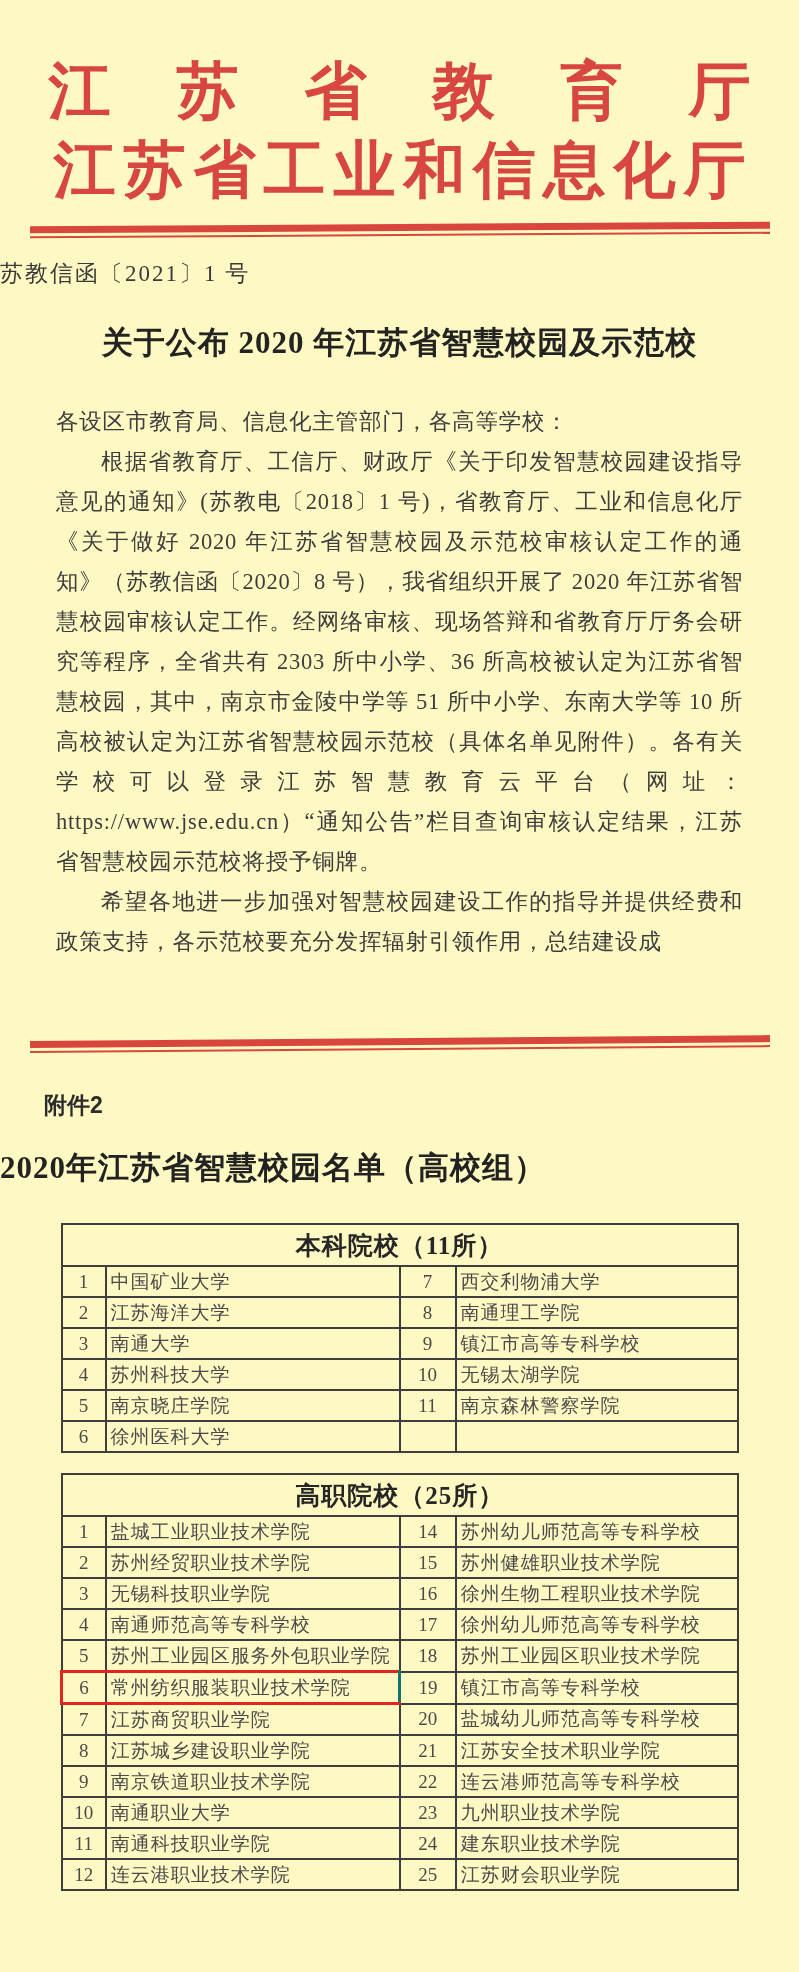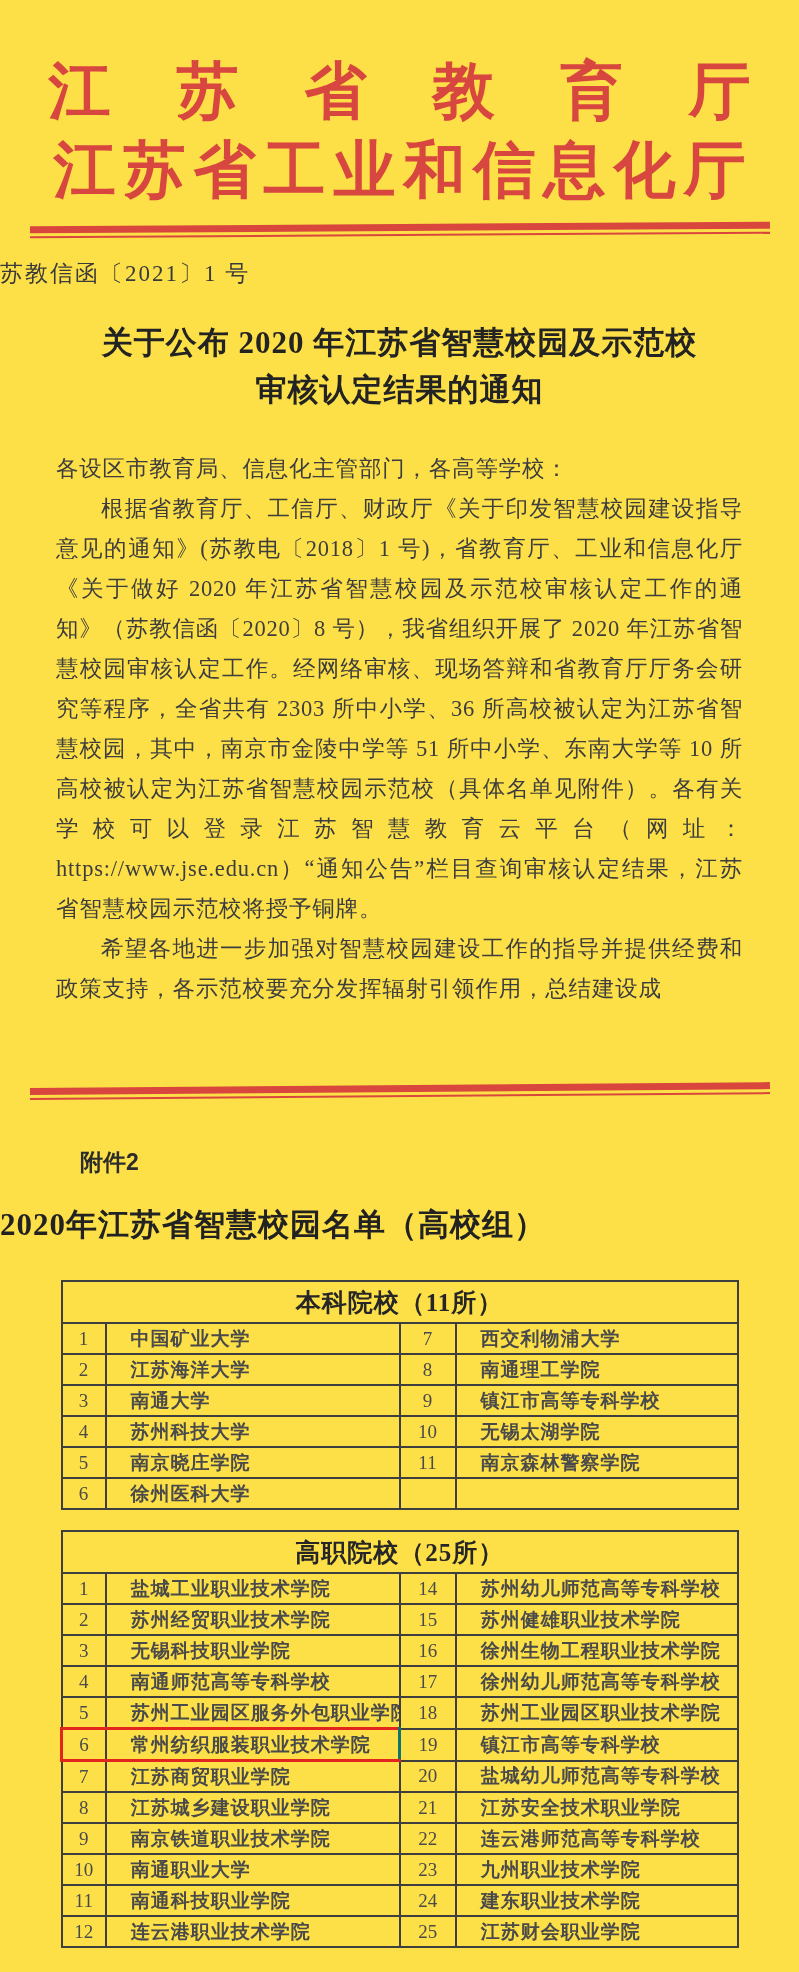--- a/index.html
+++ b/index.html
@@ -7,21 +7,21 @@
     width: 799px;
     background: #fbfbf9;
     font-family: "Liberation Serif", "DejaVu Serif", serif;
     color: #3c3c3c;
   }
   .page {
     position: relative;
     width: 799px;
     height: 1972px;
     overflow: hidden;
-    background: #fde047;
+    background: #fef9c3;
   }
 
   
   .letterhead { padding-top: 52px; }
   .red-line1 {
     font-size: 62px;
     font-weight: bold;
     color: #d8473f;
     text-align: center;
     letter-spacing: 66px;
@@ -83,22 +83,22 @@
     text-indent: 2em;
     font-size: 22.5px;
     line-height: 40px;
     letter-spacing: 0.8px;
     text-align: justify;
     color: #3d3d3d;
   }
 
   
   .attachment-label {
-    padding: 0 80px;
-    margin-top: 50px;
+    padding: 0 44px;
+    margin-top: 40px;
     font-family: "Liberation Sans", "DejaVu Sans", sans-serif;
     font-weight: bold;
     font-size: 23px;
     color: #2c2c2c;
   }
   .list-title {
     margin: 26px 0 0 0;
     text-align: left;
     font-size: 31px;
     font-weight: bold;
@@ -125,21 +125,21 @@
   .roster-table th {
     height: 38px;
     font-size: 25px;
     font-weight: bold;
     color: #262626;
     letter-spacing: 1px;
     text-align: center;
   }
   .roster-table td { height: 27px; }
   .roster-table td.num  { text-align: center; }
-  .roster-table td.name { text-align: left; padding-left: 24px; letter-spacing: 1px; font-weight: bold; }
+  .roster-table td.name { text-align: left; padding-left: 4px; letter-spacing: 1px; }
 
   
   .hl-row td:nth-child(1), .hl-row td:nth-child(2) {
     border-top: 3px solid #e3261d;
     border-bottom: 3px solid #e3261d;
   }
   .hl-row td:nth-child(1) { border-left: 3px solid #e3261d; }
   .hl-row td:nth-child(2) { border-right: 3px solid #0f766e; }
 </style>
 </head>
@@ -152,21 +152,20 @@
     <div class="red-line2">江苏省工业和信息化厅</div>
     <div class="red-rule">
       <div class="thick"></div>
       <div class="thin"></div>
     </div>
     <div class="doc-number">苏教信函〔2021〕1 号</div>
   </div>
 
   <h1 class="notice-title">
     <span>关于公布 2020 年江苏省智慧校园及示范校</span><br>
-    <span>审核认定结果的通知</span>
   </h1>
 
   <div class="body-text">
     <p class="salutation">各设区市教育局、信息化主管部门，各高等学校：</p>
     <p class="para">根据省教育厅、工信厅、财政厅《关于印发智慧校园建设指导意见的通知》(苏教电〔2018〕1 号)，省教育厅、工业和信息化厅《关于做好 2020 年江苏省智慧校园及示范校审核认定工作的通知》（苏教信函〔2020〕8 号），我省组织开展了 2020 年江苏省智慧校园审核认定工作。经网络审核、现场答辩和省教育厅厅务会研究等程序，全省共有 2303 所中小学、36 所高校被认定为江苏省智慧校园，其中，南京市金陵中学等 51 所中小学、东南大学等 10 所高校被认定为江苏省智慧校园示范校（具体名单见附件）。各有关学校可以登录江苏智慧教育云平台（网址：https://www.jse.edu.cn）“通知公告”栏目查询审核认定结果，江苏省智慧校园示范校将授予铜牌。</p>
     <p class="para">希望各地进一步加强对智慧校园建设工作的指导并提供经费和政策支持，各示范校要充分发挥辐射引领作用，总结建设成</p>
   </div>
 
   <div class="red-rule mid">
     <div class="thick"></div>

